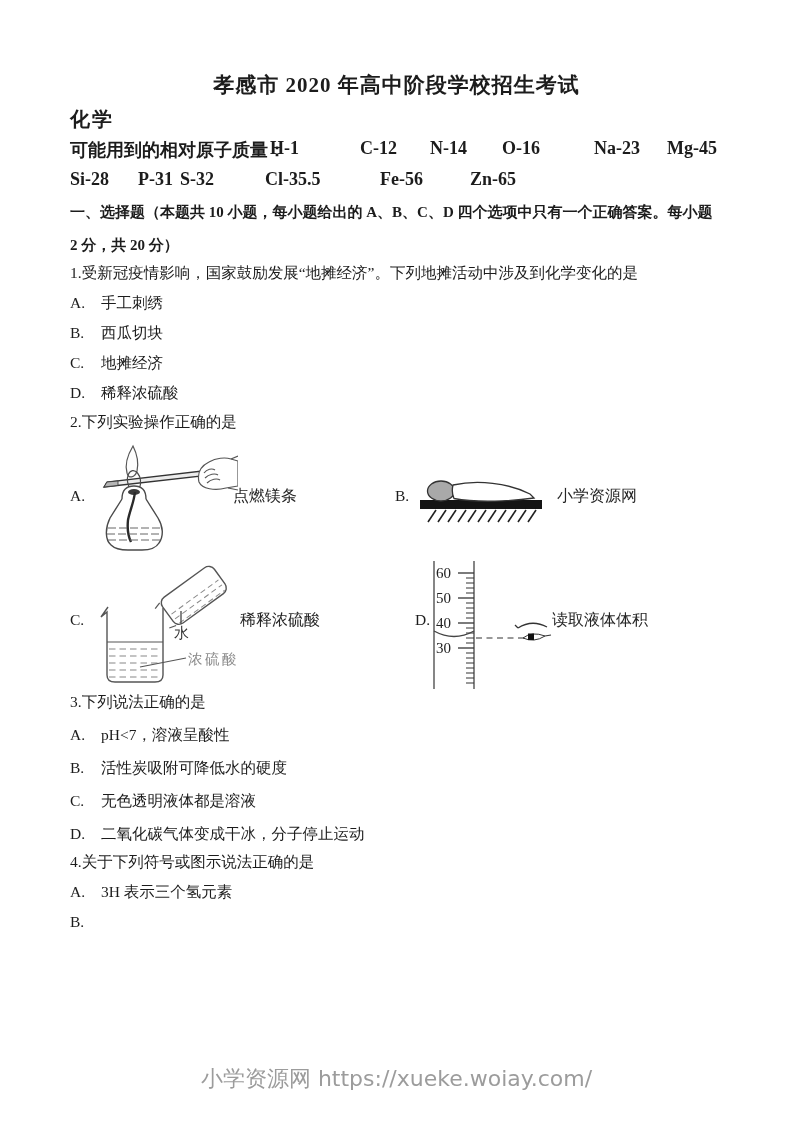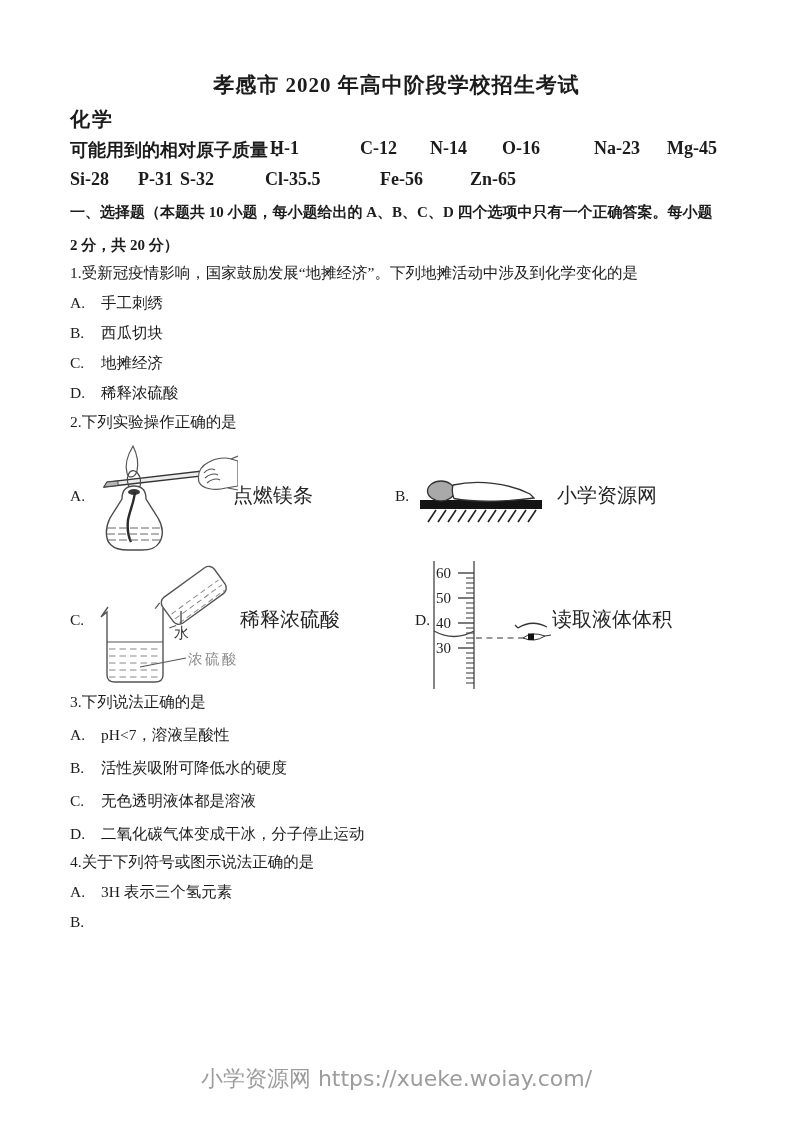--- a/index.html
+++ b/index.html
@@ -21,21 +21,21 @@
   .q1t { }
   .q2t { margin-top:8px; }
   .q3t { margin-top:2px; }
   .q4t { margin-top:7px; }
   .opt { display:flex; font-size:15.5px; line-height:20px; margin-top:10px; }
   .opt .letter { width:31px; flex:none; }
   .opt3 { margin-top:13px; }
   .row-ab { position:relative; height:121px; margin-top:8px; }
   .row-cd { position:relative; height:128px; }
   .row-label { position:absolute; font-size:15.5px; line-height:18px; }
-  .caption { position:absolute; font-size:20px; line-height:19px; color:#262626; white-space:nowrap; }
+  .caption { position:absolute; font-size:16px; line-height:19px; color:#262626; white-space:nowrap; }
   .dg { position:absolute; }
   .footer { position:absolute; left:0; top:1064px; width:100%; text-align:center;
     font-family:"DejaVu Sans","Liberation Sans",sans-serif; font-size:22px; color:#9c9c9c; }
   svg text { font-family:"Liberation Serif","DejaVu Serif",serif; }
 </style>
 </head>
 <body>
 
 <div class="page">
   <div class="content">

